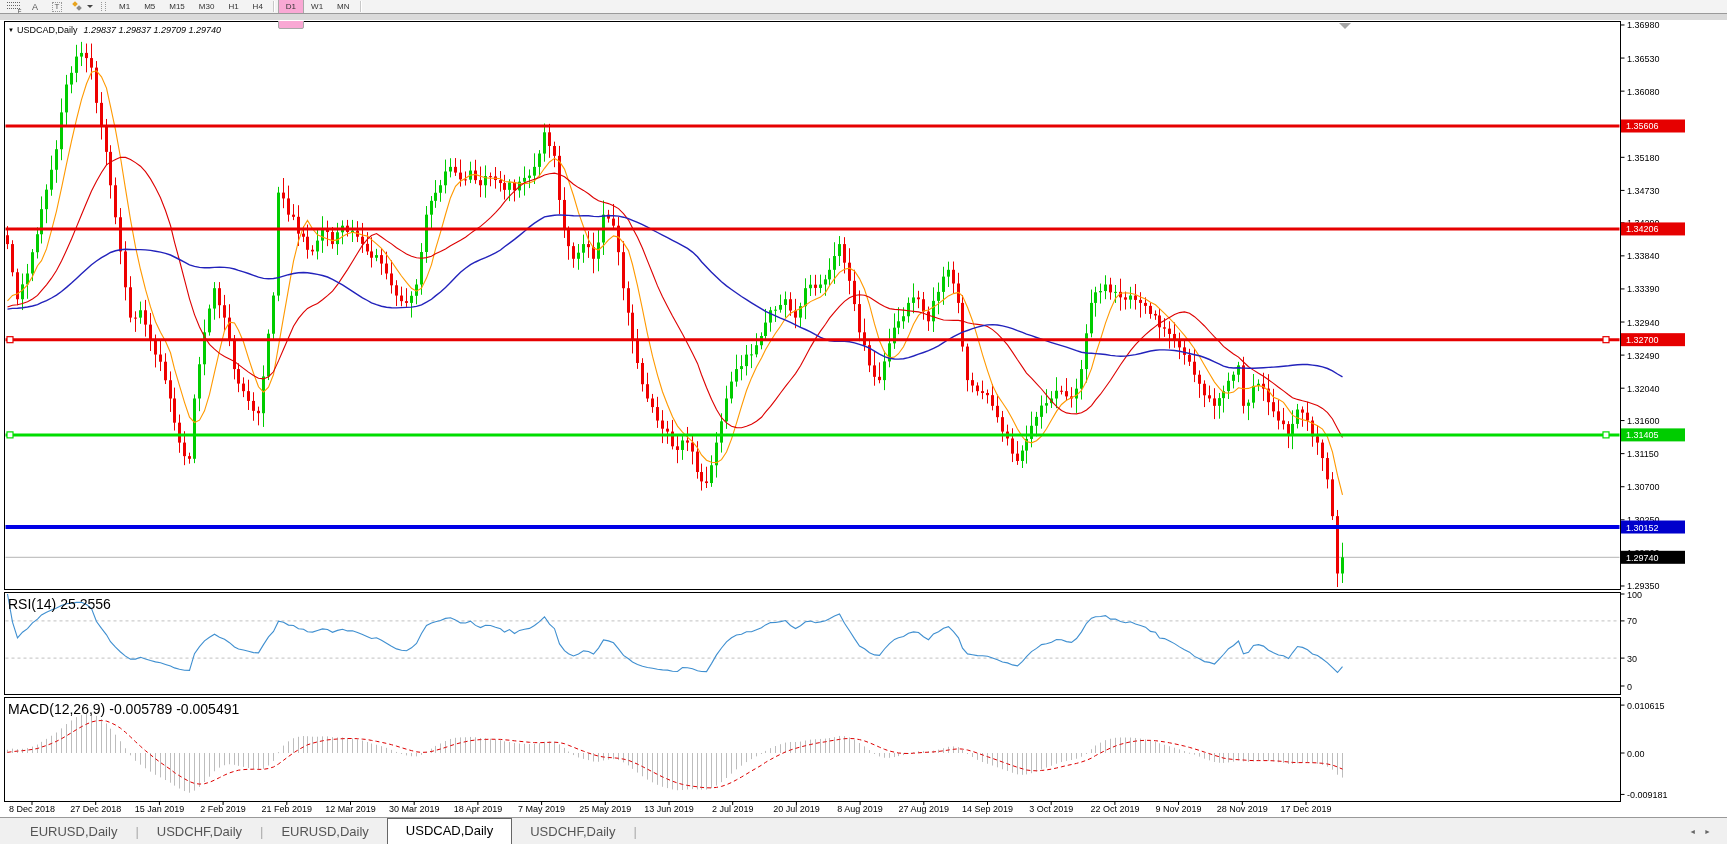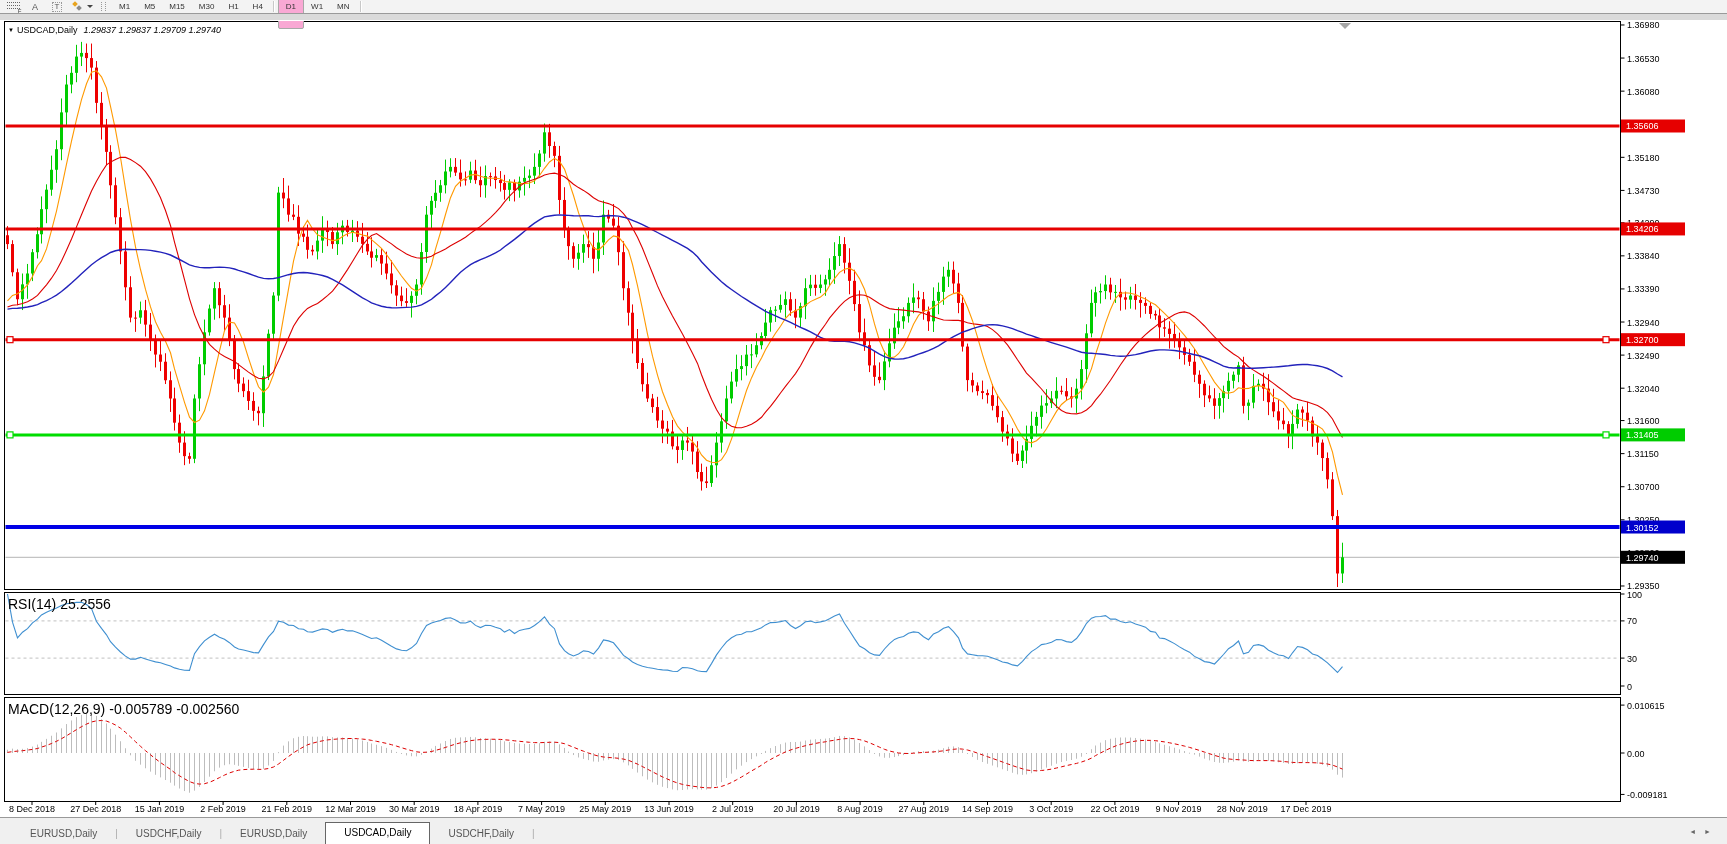--- a/index.html
+++ b/index.html
@@ -38,21 +38,21 @@
 
   .chart-title{position:absolute;left:8px;top:25px;font-size:9px;color:#000;z-index:3;white-space:nowrap;}
   .chart-title .caret{font-size:6px;vertical-align:1px;margin-right:3px;cursor:pointer;}
   .chart-title .q{margin-left:6px;font-style:italic;}
   .pane-label{position:absolute;left:8px;font-size:14px;color:#000;z-index:3;white-space:nowrap;}
   .pane-label .v{margin-left:4px;}
 
   
   .tabbar{position:absolute;left:0;right:0;top:817px;height:27px;background:#f0f0f0;
           border-top:1px solid #999;display:flex;align-items:flex-end;padding-left:12px;
-          font-size:10px;color:#555;z-index:5;box-sizing:border-box;}
+          font-size:13px;color:#555;z-index:5;box-sizing:border-box;}
   .tab{padding:4px 18px 5px 18px;cursor:pointer;white-space:nowrap;}
   .tab.active{background:#fff;border:1px solid #666;border-bottom:1px solid #fff;color:#000;
               margin-bottom:-1px;padding-bottom:6px;}
   .tabsep{color:#aaa;padding:0 0 5px 0;}
   .tab-arrows{position:absolute;right:8px;bottom:9px;color:#666;font-size:7px;letter-spacing:8px;z-index:6;cursor:pointer;}
 </style>
 </head>
 <body>
 
 <div class="screen">
@@ -1045,21 +1045,21 @@
       <text x="1306" y="812" font-size="9" fill="#000" text-anchor="middle">17 Dec 2019</text>
     </svg>
 
   <div class="chart-title">
     <span class="caret">▼</span><span>USDCAD,Daily</span><span class="q">1.29837 1.29837 1.29709 1.29740</span>
   </div>
   <div class="pane-label" style="top:596px">
     <span>RSI(14)</span><span class="v">25.2556</span>
   </div>
   <div class="pane-label" style="top:701px">
-    <span>MACD(12,26,9)</span><span class="v">-0.005789 -0.002560</span>
+    <span>MACD(12,26,9)</span><span class="v">-0.005789 -0.005491</span>
   </div>
 
   <div class="tabbar" id="tabbar">
       <span class="tab">EURUSD,Daily</span>
       <span class="tabsep">|</span>
       <span class="tab">USDCHF,Daily</span>
       <span class="tabsep">|</span>
       <span class="tab">EURUSD,Daily</span>
       <span class="tab active">USDCAD,Daily</span>
       <span class="tab">USDCHF,Daily</span>

